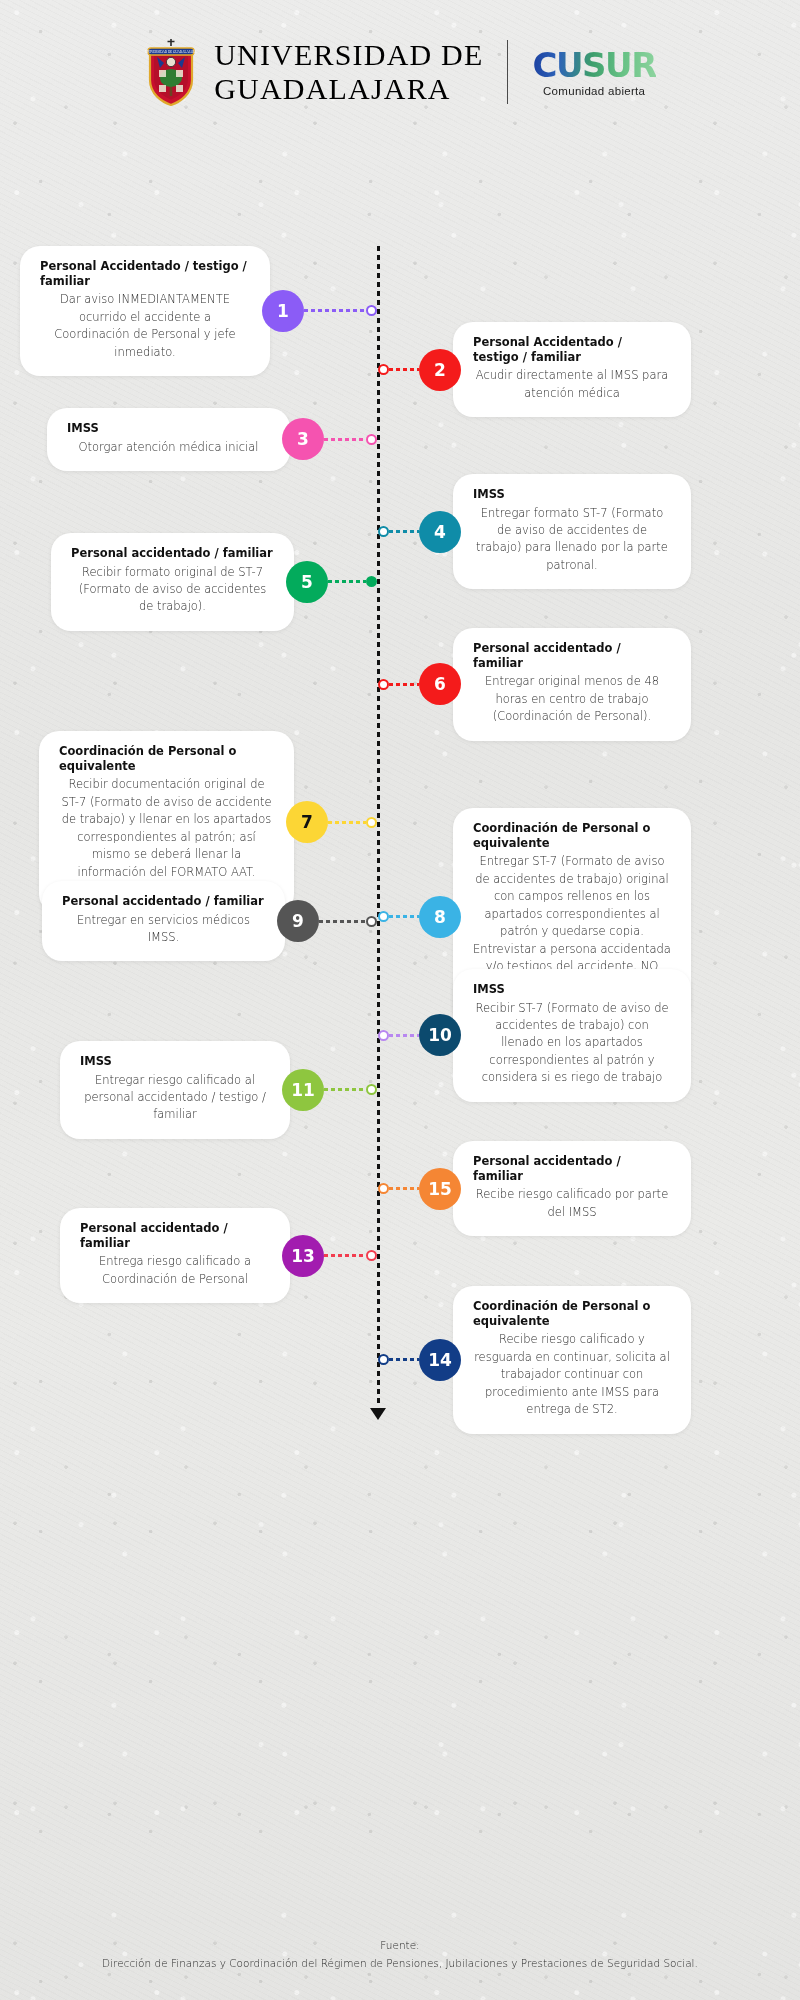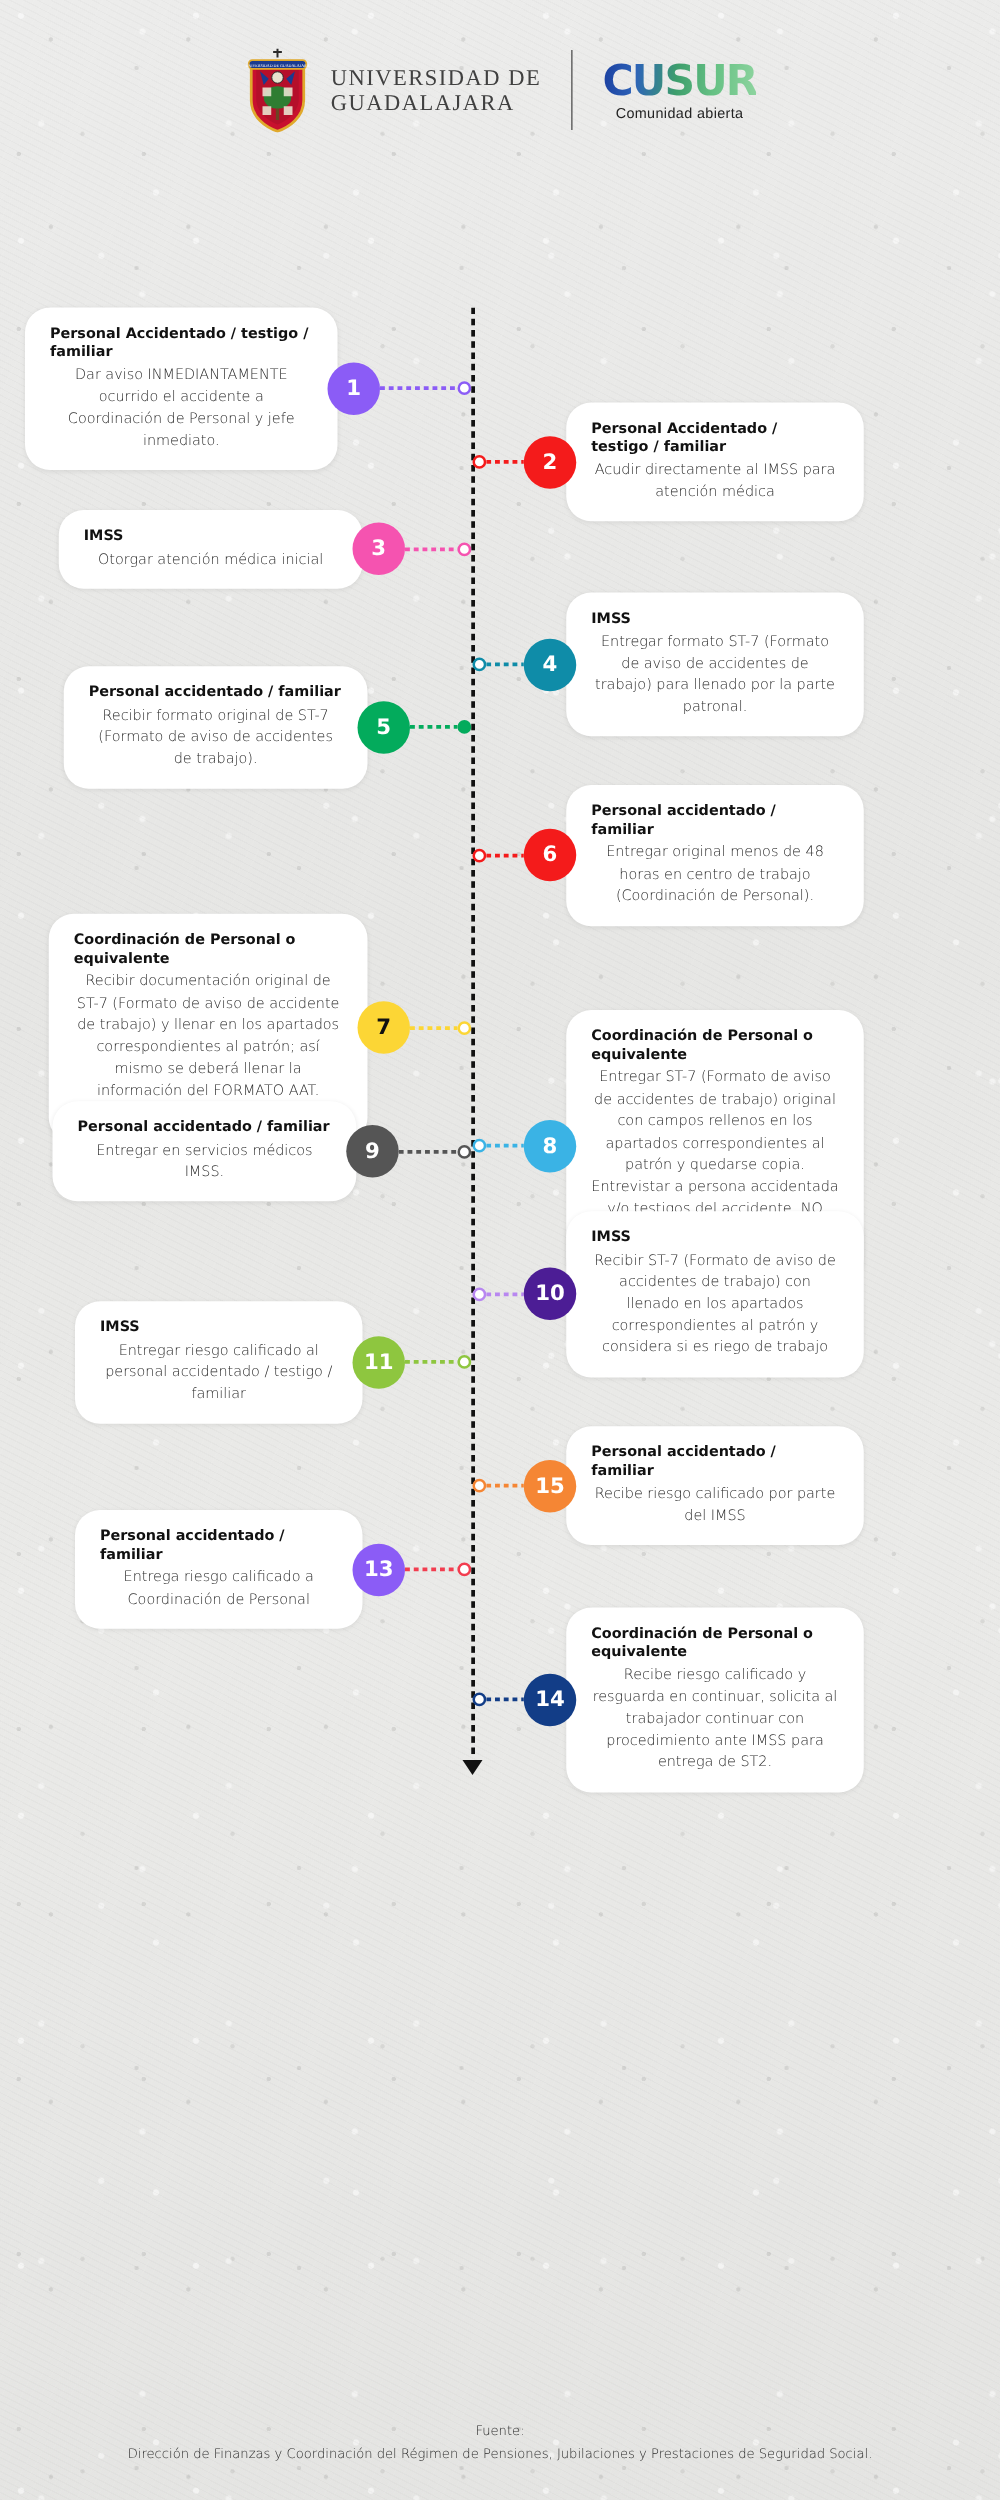--- a/index.html
+++ b/index.html
@@ -50,24 +50,24 @@
     padding-top: 38px;
     display: flex;
     align-items: center;
     justify-content: center;
     gap: 0;
   }
   .udg-block { display: flex; align-items: center; gap: 16px; }
   .crest { width: 54px; height: 68px; position: relative; }
   .udg-name {
     font-family: "Liberation Serif", serif;
-    font-size: 18px;
+    font-size: 30px;
     line-height: 1.12;
     letter-spacing: 1.2px;
-    color: #404040;
+    color: #000000;
     font-weight: 400;
   }
   .vdivider {
     width: 1px;
     height: 64px;
     background: #4a4a4a;
     margin: 0 24px;
   }
   .cusur-block { display: flex; flex-direction: column; align-items: center; }
   .cusur-word {
@@ -324,21 +324,21 @@
           <div class="card-title">Personal accidentado / familiar</div>
           <div class="card-body" style="white-space: pre-line;">Entregar en servicios médicos IMSS.</div>
         </div>
         <div class="bubble" style="background: rgb(85, 85, 85);">9</div>
         <div class="connector" style="width: 47px; color: rgb(85, 85, 85);"></div>
         <div class="node" style="color: rgb(85, 85, 85);"></div>
       </div>
       <div class="step right" style="top: 723px;">
         <div class="node" style="color: rgb(184, 135, 240);"></div>
         <div class="connector" style="width: 30px; color: rgb(184, 135, 240);"></div>
-        <div class="bubble" style="background: #4c1d95;">10</div>
+        <div class="bubble" style="background: #0c4a6e;">10</div>
         <div class="card" style="width: 238px;">
           <div class="card-title">IMSS</div>
           <div class="card-body" style="white-space: pre-line;">Recibir ST-7 (Formato de aviso de accidentes de trabajo) con llenado en los apartados correspondientes al patrón y considera si es riego de trabajo</div>
         </div>
       </div>
       <div class="step left" style="top: 795px;">
         <div class="card" style="width: 230px;">
           <div class="card-title">IMSS</div>
           <div class="card-body" style="white-space: pre-line;">Entregar riesgo calificado al personal accidentado / testigo / familiar</div>
         </div>
@@ -353,21 +353,21 @@
         <div class="card" style="width: 238px;">
           <div class="card-title">Personal accidentado / familiar</div>
           <div class="card-body" style="white-space: pre-line;">Recibe riesgo calificado por parte del IMSS</div>
         </div>
       </div>
       <div class="step left" style="top: 962px;">
         <div class="card" style="width: 230px;">
           <div class="card-title">Personal accidentado / familiar</div>
           <div class="card-body" style="white-space: pre-line;">Entrega riesgo calificado a Coordinación de Personal</div>
         </div>
-        <div class="bubble" style="background: #8b5cf6;">13</div>
+        <div class="bubble" style="background: #a21caf;">13</div>
         <div class="connector" style="width: 42px; color: rgb(242, 61, 79);"></div>
         <div class="node" style="color: rgb(242, 61, 79);"></div>
       </div>
       <div class="step right" style="top: 1040px;">
         <div class="node" style="color: rgb(18, 61, 135);"></div>
         <div class="connector" style="width: 30px; color: rgb(18, 61, 135);"></div>
         <div class="bubble" style="background: rgb(18, 61, 135);">14</div>
         <div class="card" style="width: 238px;">
           <div class="card-title">Coordinación de Personal o equivalente</div>
           <div class="card-body" style="white-space: pre-line;">Recibe riesgo calificado y resguarda en continuar, solicita al trabajador continuar con procedimiento ante IMSS para entrega de ST2.</div>

